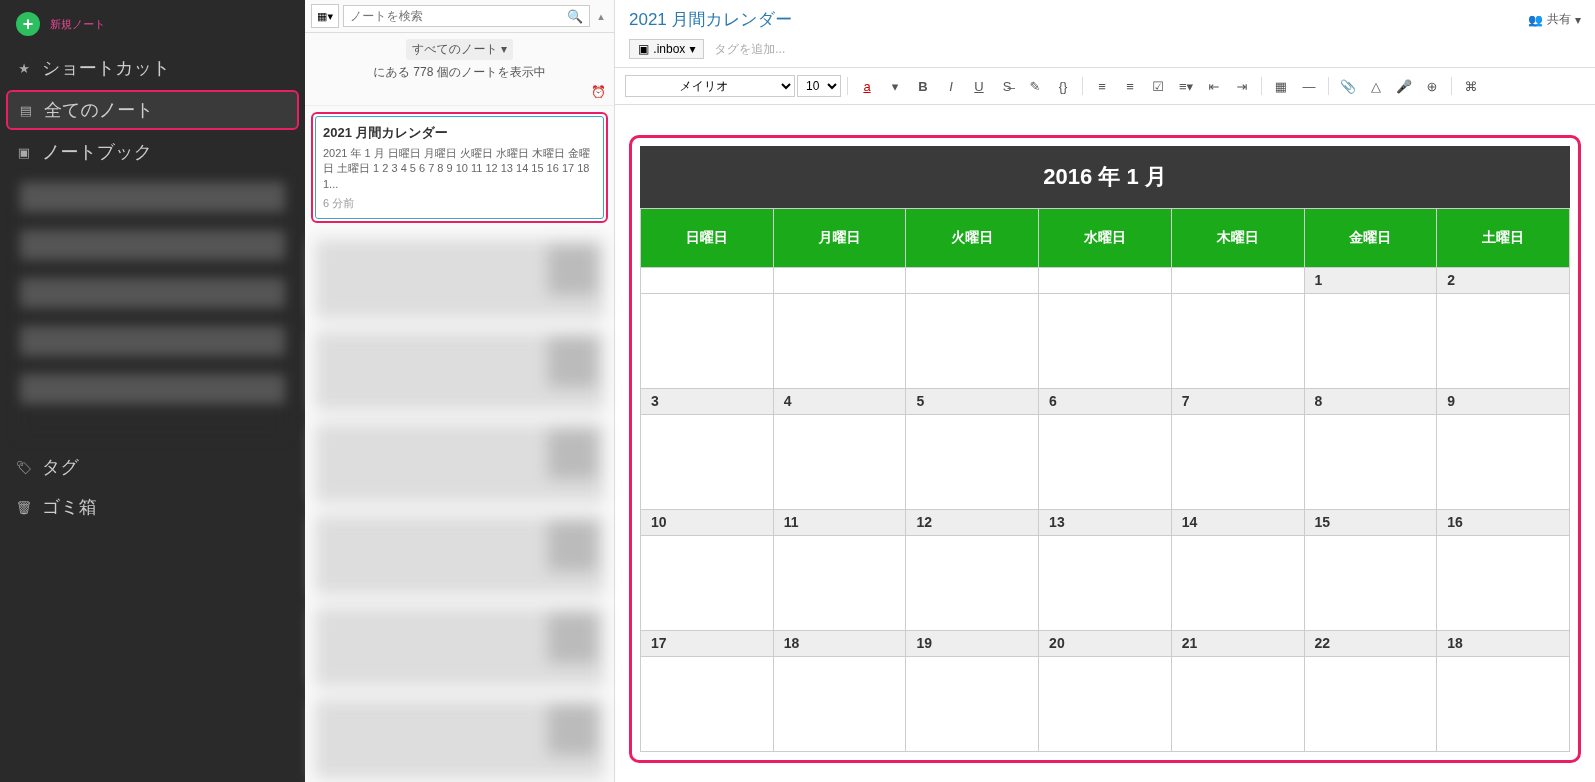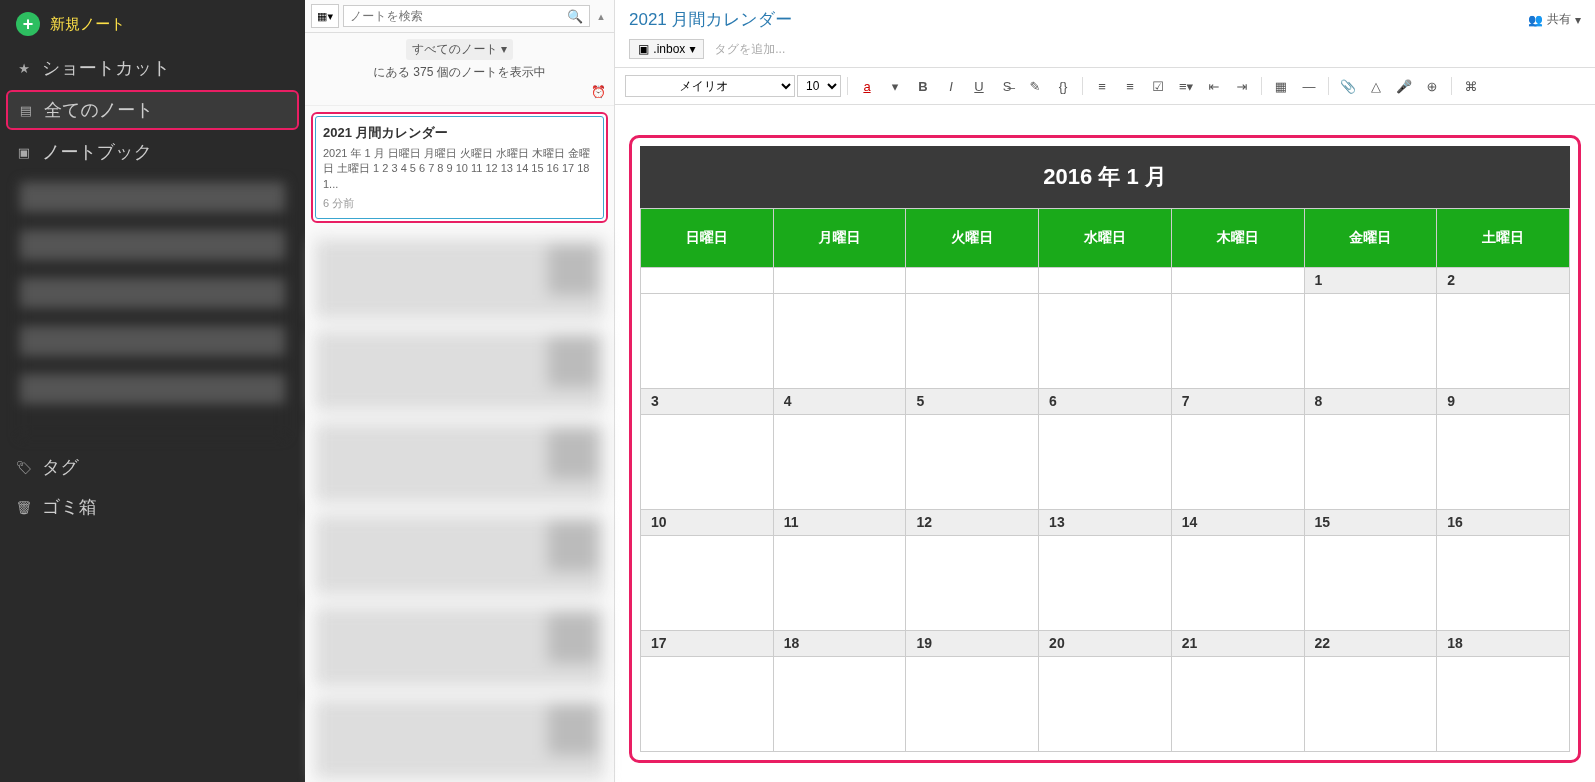--- a/index.html
+++ b/index.html
@@ -2,21 +2,21 @@
 <html><head>
 <meta charset="utf-8">
 <style>
 * { margin: 0; padding: 0; box-sizing: border-box; font-family: "Meiryo", sans-serif; }
 body { display: flex; height: 782px; width: 1595px; overflow: hidden; background: #fff; }
 
 
 .sidebar { width: 305px; background: #2a2a2a; color: #ccc; display: flex; flex-direction: column; font-size: 13px; }
 .new-note { display: flex; align-items: center; gap: 10px; padding: 12px 16px; cursor: pointer; }
 .new-note-icon { width: 24px; height: 24px; background: #2dbe60; border-radius: 50%; display: flex; align-items: center; justify-content: center; color: #fff; font-size: 18px; font-weight: bold; }
-.new-note-label { font-size: 15px; color: #fde047; }
+.new-note-label { font-size: 11px; color: #ec4899; }
 .nav-item { display: flex; align-items: center; gap: 10px; padding: 8px 16px; cursor: pointer; }
 .nav-item.active { background: #3a3a3a; border: 2px solid #e91e63; border-radius: 6px; margin: 2px 6px; padding: 6px 10px; }
 .nav-icon { width: 16px; height: 16px; display: inline-flex; align-items: center; justify-content: center; color: #aaa; }
 .nav-label { color: #ccc; font-size: 18px; }
 .blurred-area { flex: 1; background: #2a2a2a; filter: blur(6px); margin: 10px 20px; }
 .blurred-block { height: 30px; background: #555; margin-bottom: 18px; border-radius: 3px; }
 
 
 .notelist { width: 310px; border-right: 1px solid #ddd; display: flex; flex-direction: column; background: #fafafa; }
 .notelist-header { display: flex; align-items: center; border-bottom: 1px solid #ddd; padding: 4px 6px; gap: 4px; }
@@ -102,21 +102,21 @@
   <div class="notelist-header">
     <div class="view-btn">▦▾</div>
     <div class="search-box">
       <input class="search-input" placeholder="ノートを検索" style="">
       <span class="search-icon">🔍</span>
     </div>
     <div class="collapse-icon">▴</div>
   </div>
   <div class="notelist-filter">
     <span class="filter-dropdown"><span>すべてのノート</span> ▾</span>
-    <span>にある 375 個のノートを表示中</span>
+    <span>にある 778 個のノートを表示中</span>
     <span class="reminder-icon">⏰</span>
   </div>
   <div class="note-card">
     <div class="note-title">2021 月間カレンダー</div>
     <div class="note-preview">2021 年 1 月 日曜日 月曜日 火曜日 水曜日 木曜日 金曜日 土曜日 1 2 3 4 5 6 7 8 9 10 11 12 13 14 15 16 17 18 1...</div>
     <div class="note-time">6 分前</div>
   </div>
   <div class="blurred-notes">
     <div class="blur-note"></div>
       <div class="blur-note"></div>

